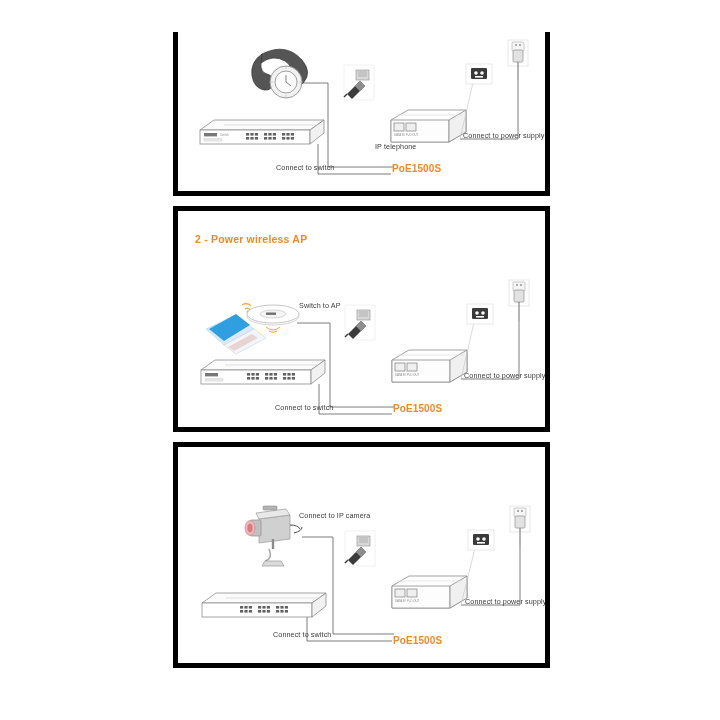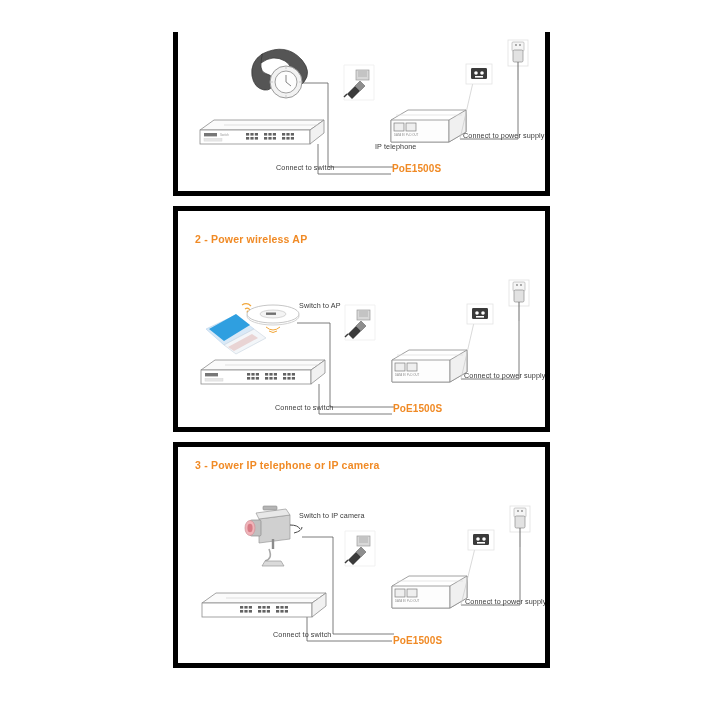--- a/index.html
+++ b/index.html
@@ -266,21 +266,20 @@
       </svg>
     </div>
 
     <div class="lbl" style="left:121px;top:90px;">Switch to AP</div>
     <div class="lbl" style="left:97px;top:192px;">Connect to switch</div>
     <div class="lbl" style="left:286px;top:160px;">Connect to power supply</div>
     <div class="lbl orange" style="left:215px;top:192px;">PoE1500S</div>
   </div>
 
   <div class="panel" id="panel-3">
-    <div class="panel-title">3 - Power IP telephone or IP camera</div>
 
     <div class="stage">
       <svg width="377" height="226" viewBox="0 0 377 226">
         <g fill="none" stroke="#5a5a5a" stroke-width="0.8">
 
           <path d="M124 90 L155 90 L155 187 L216 187"></path>
 
           <path d="M129 170 L129 194 L214 194"></path>
 
           <path d="M283 158 L342 158 L342 100"></path>
@@ -362,19 +361,19 @@
           <rect x="332" y="59" width="20" height="26" fill="#ffffff" stroke="#e0e0e0" stroke-width="0.8"></rect>
           <rect x="336" y="61" width="12" height="9" rx="1" fill="#f5f5f5" stroke="#a9a9a9" stroke-width="0.6"></rect>
           <circle cx="340" cy="64" r="0.9" fill="#8a8a8a"></circle>
           <circle cx="344" cy="64" r="0.9" fill="#8a8a8a"></circle>
           <rect x="337" y="69" width="10" height="12" rx="1.4" fill="#e2e2e2" stroke="#8d8d8d" stroke-width="0.7"></rect>
           <path d="M342 81 L342 100" fill="none" stroke="#5a5a5a" stroke-width="0.9"></path>
         </g>
       </svg>
     </div>
 
-    <div class="lbl" style="left:121px;top:64px;">Switch to IP camera</div>
+    <div class="lbl" style="left:121px;top:64px;">Connect to IP camera</div>
     <div class="lbl" style="left:95px;top:183px;">Connect to switch</div>
     <div class="lbl" style="left:287px;top:150px;">Connect to power supply</div>
     <div class="lbl orange" style="left:215px;top:188px;">PoE1500S</div>
   </div>
 
 </div>
 
 </body></html>

